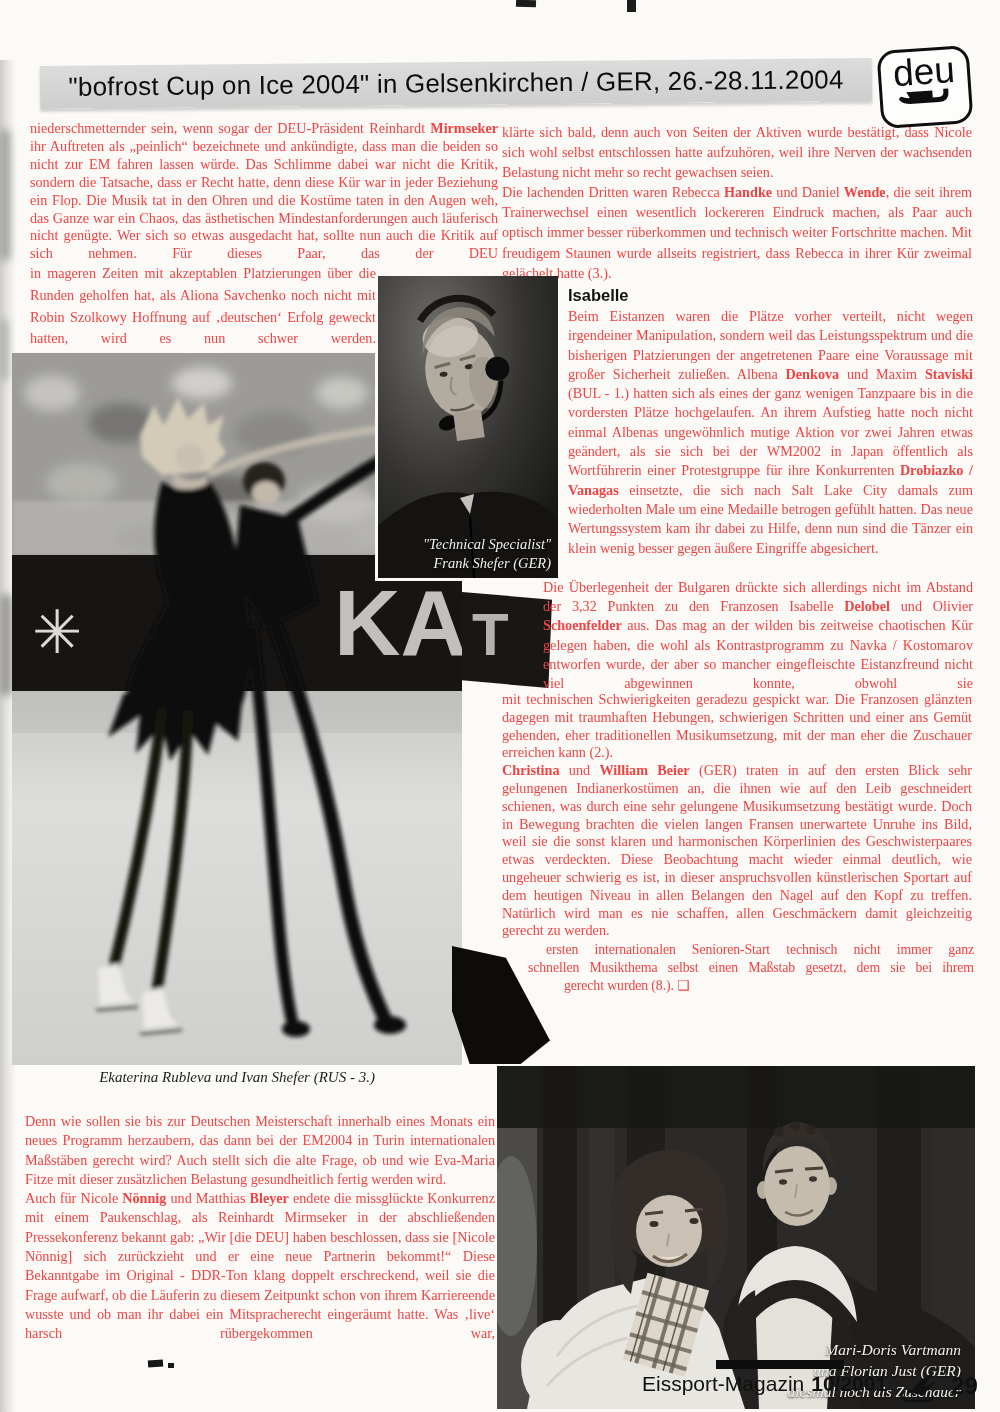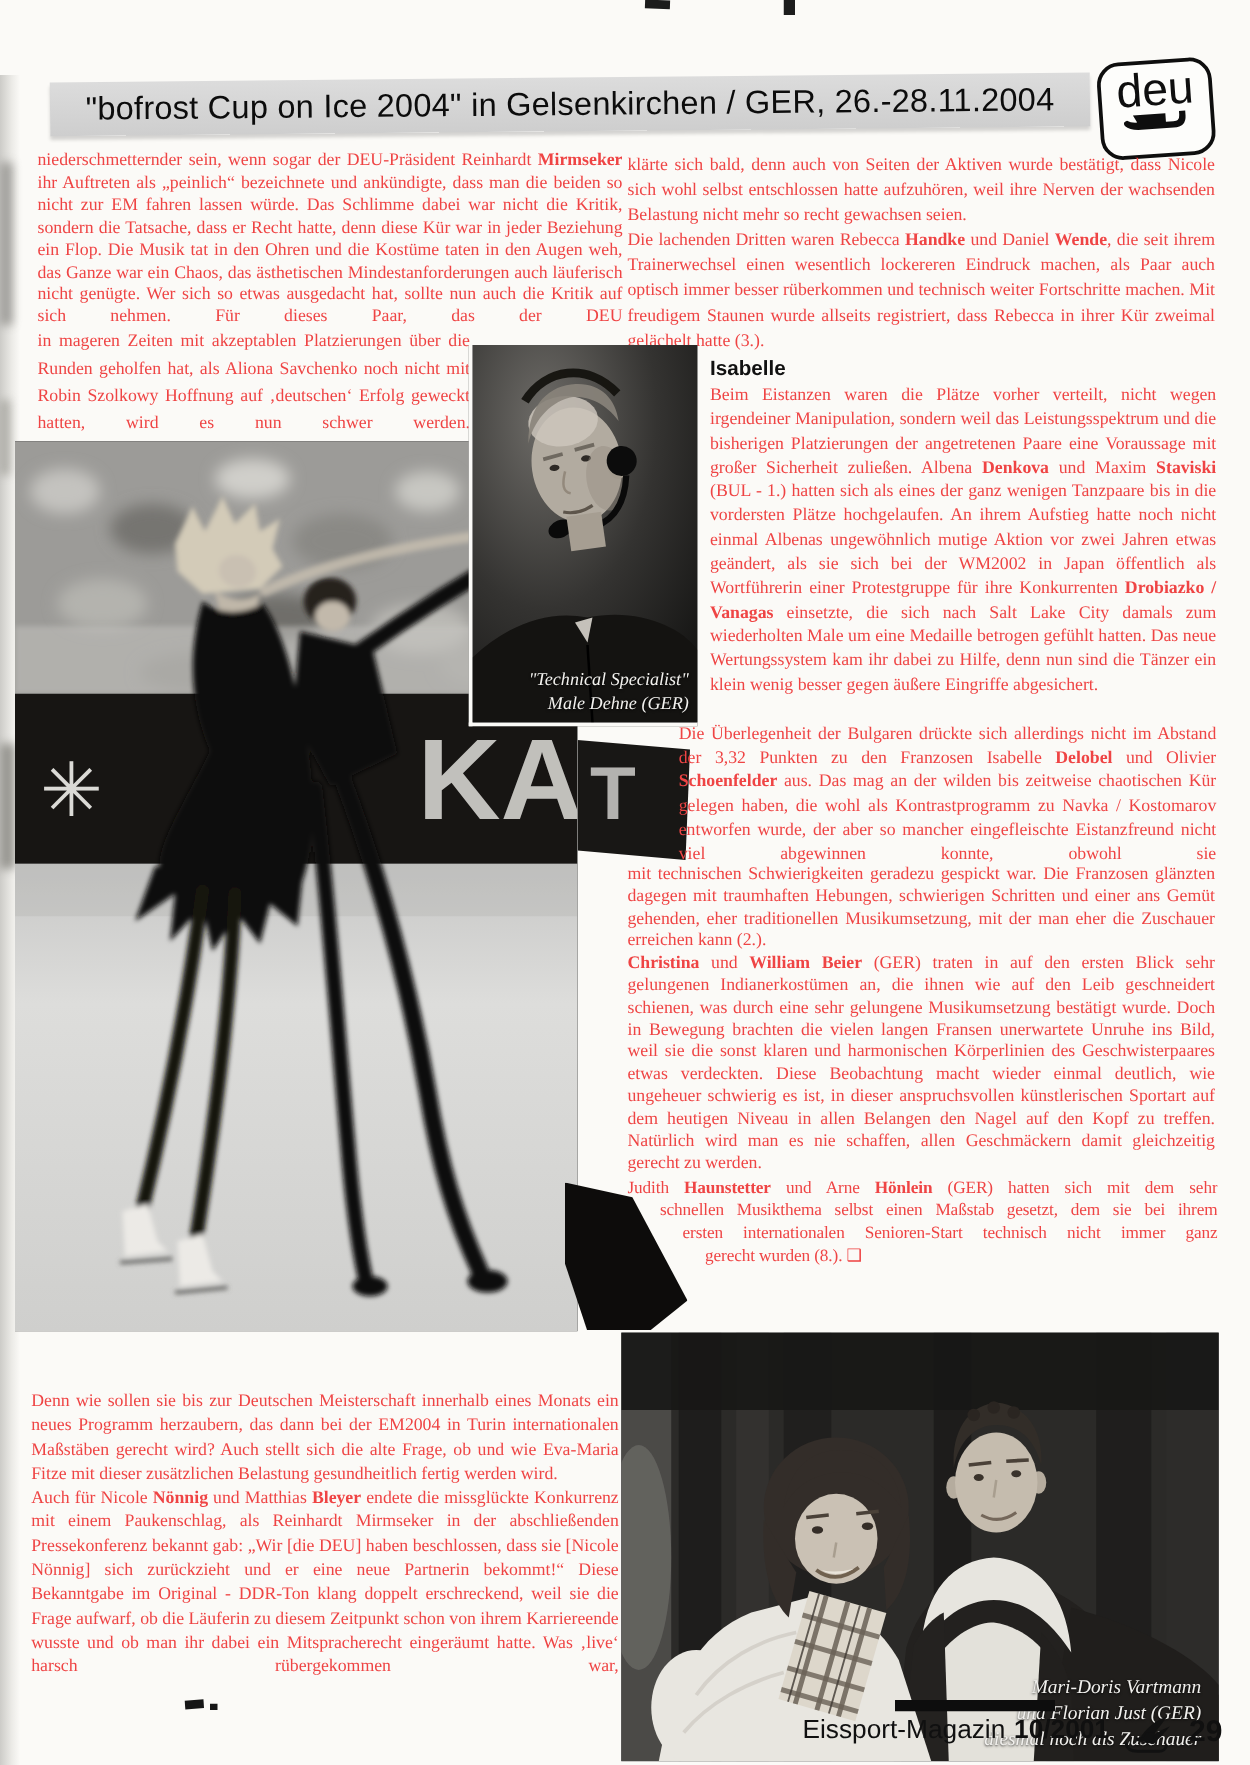--- a/index.html
+++ b/index.html
@@ -157,21 +157,21 @@
         <path d="M122 110 C116 142 96 152 70 146" stroke="#0a0a0a" stroke-width="5" fill="none"></path>
         <ellipse cx="64" cy="145" rx="10" ry="7" fill="#0a0a0a" transform="rotate(-15 64 145)"></ellipse>
         <rect x="70" y="136" width="28" height="28" fill="#a69e92"></rect>
       </g>
       <path d="M0 302 L0 250 C30 222 62 212 92 218 C130 210 166 224 180 244 L180 302 Z" fill="#141311"></path>
       <path d="M82 222 L96 218 L92 238 Z" fill="#d8d5cd" opacity="0.9"></path>
       <path d="M92 240 L96 302" stroke="#000" stroke-width="2"></path>
     </svg>
     <div class="photocap" style="right:7px;bottom:5px;font-size:14.5px;line-height:19px;">
       <div>"Technical Specialist"</div>
-      <div>Male Dehne (GER)</div>
+      <div>Frank Shefer (GER)</div>
     </div>
   </div>
 
   <div class="photo" style="left:497px;top:1020px;width:478px;height:343px;margin-top:46px;">
     <svg width="478" height="343" viewBox="0 0 478 343" preserveAspectRatio="none">
       <rect width="478" height="343" fill="#2b2a28"></rect>
       <g opacity="0.95">
         <rect x="0" width="40" height="343" fill="#6f6e6a" opacity="0.5"></rect>
         <ellipse cx="14" cy="180" rx="26" ry="90" fill="#8d8c88" opacity="0.4"></ellipse>
         <rect x="46" width="34" height="343" fill="#1e1d1c"></rect>
@@ -255,31 +255,31 @@
   <div class="tb" style="left:543px;top:578px;width:430px;line-height:19.2px;">
     <p class="jlast"><span>Die Überlegenheit der Bulgaren drückte sich allerdings nicht im Abstand der 3,32 Punkten zu den Franzosen Isabelle </span><span class="b">Delobel</span><span> und Olivier </span><span class="b">Schoenfelder</span><span> aus. Das mag an der wilden bis zeitweise chaotischen Kür gelegen haben, die wohl als Kontrastprogramm zu Navka / Kostomarov entworfen wurde, der aber so mancher eingefleischte Eistanzfreund nicht viel abgewinnen konnte, obwohl sie</span></p>
   </div>
 
   <div class="tb" style="left:502px;top:691px;width:470px;line-height:17.8px;">
     <p><span>mit technischen Schwierigkeiten geradezu gespickt war. Die Franzosen glänzten dagegen mit traumhaften Hebungen, schwierigen Schritten und einer ans Gemüt gehenden, eher traditionellen Musikumsetzung, mit der man eher die Zuschauer erreichen kann (2.).</span></p>
     <p><span class="b">Christina</span><span> und </span><span class="b">William Beier</span><span> (GER) traten in auf den ersten Blick sehr gelungenen Indianerkostümen an, die ihnen wie auf den Leib geschneidert schienen, was durch eine sehr gelungene Musikumsetzung bestätigt wurde. Doch in Bewegung brachten die vielen langen Fransen unerwartete Unruhe ins Bild, weil sie die sonst klaren und harmonischen Körperlinien des Geschwisterpaares etwas verdeckten. Diese Beobachtung macht wieder einmal deutlich, wie ungeheuer schwierig es ist, in dieser anspruchsvollen künstlerischen Sportart auf dem heutigen Niveau in allen Belangen den Nagel auf den Kopf zu treffen. Natürlich wird man es nie schaffen, allen Geschmäckern damit gleichzeitig gerecht zu werden.</span></p>
   </div>
 
   <div class="tb" style="left:502px;top:941px;width:472px;line-height:18.2px;font-size:13.8px;letter-spacing:-0.1px;">
-    <div class="jl"><span>Judith </span><span class="b">Haunstetter</span><span> und Arne </span><span class="b">Hönlein</span><span> (GER) hatten sich mit dem sehr</span></div>
+    <div class="jl" style="margin-left:44px;"><span>ersten internationalen Senioren-Start technisch nicht immer ganz</span></div>
     <div class="jl" style="margin-left:26px;"><span>schnellen Musikthema selbst einen Maßstab gesetzt, dem sie bei ihrem</span></div>
-    <div class="jl" style="margin-left:44px;"><span>ersten internationalen Senioren-Start technisch nicht immer ganz</span></div>
     <div class="jl-last" style="margin-left:62px;"><span>gerecht wurden (8.).   ❑</span></div>
   </div>
 
   <div class="tb" style="left:25px;top:1112px;width:470px;line-height:19.3px;">
     <p><span>Denn wie sollen sie bis zur Deutschen Meisterschaft innerhalb eines Monats ein neues Programm herzaubern, das dann bei der EM2004 in Turin internationalen Maßstäben gerecht wird? Auch stellt sich die alte Frage, ob und wie Eva-Maria Fitze mit dieser zusätzlichen Belastung gesundheitlich fertig werden wird.</span></p>
     <p class="jlast"><span>Auch für Nicole </span><span class="b">Nönnig</span><span> und Matthias </span><span class="b">Bleyer</span><span> endete die missglückte Konkurrenz mit einem Paukenschlag, als Reinhardt Mirmseker in der abschließenden Pressekonferenz bekannt gab: „Wir [die DEU] haben beschlossen, dass sie [Nicole Nönnig] sich zurückzieht und er eine neue Partnerin bekommt!“ Diese Bekanntgabe im Original - DDR-Ton klang doppelt erschreckend, weil sie die Frage aufwarf, ob die Läuferin zu diesem Zeitpunkt schon von ihrem Karriereende wusste und ob man ihr dabei ein Mitspracherecht eingeräumt hatte. Was ‚live‘ harsch rübergekommen war,</span></p>
   </div>
 
+  <div class="rubcap">Ekaterina Rubleva und Ivan Shefer (RUS - 3.)</div>
 
   <div class="footer-row">
     <span class="mag">Eissport-Magazin</span>
     <span class="issue">10/2001</span>
     <svg class="skatelogo" width="40" height="32" viewBox="0 0 40 32">
       <path d="M14 20 C20 10 28 4 37 1 C31 9 27 14 23 20 Z" fill="#111"></path>
       <path d="M17 22 C25 16 32 12 39 9 C34 15 30 19 26 23 Z" fill="#111"></path>
       <path d="M12 21 h13 l2-7 h-7 l-2 4 h-6 z" fill="#111"></path>
       <path d="M4 23 q1 6 9 6 h17 q5 0 6-4" stroke="#111" stroke-width="2.4" fill="none" stroke-linecap="round"></path>
     </svg>

